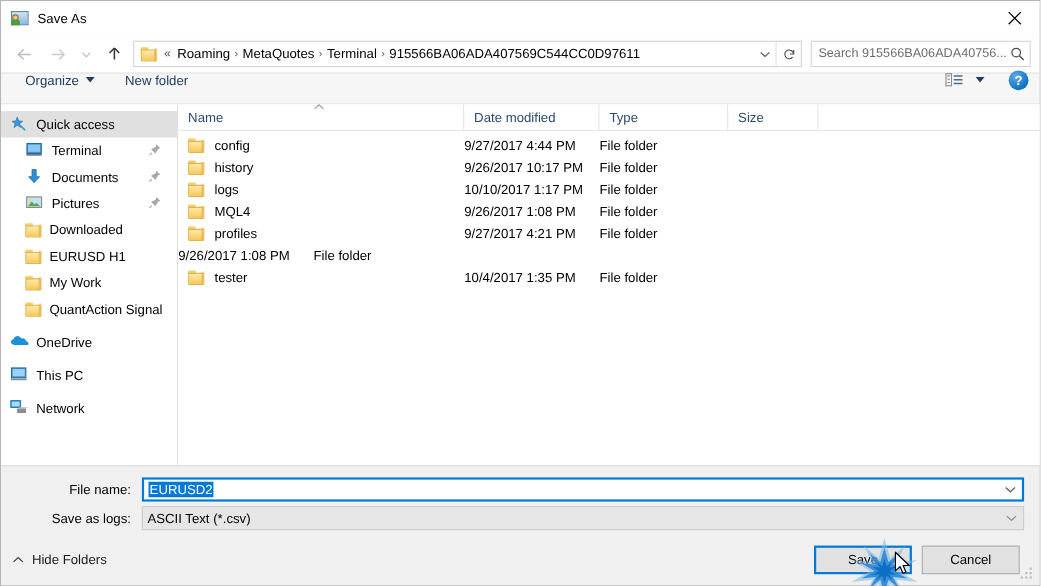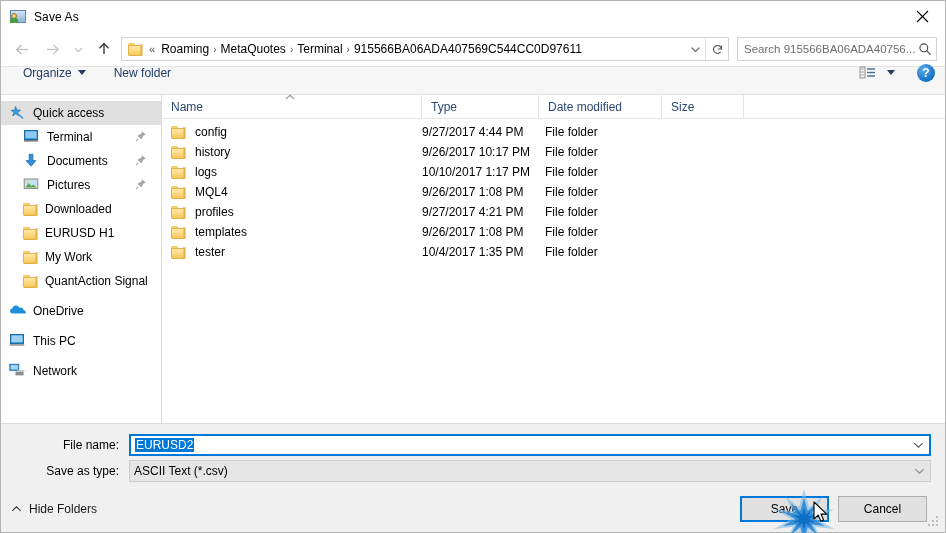--- a/index.html
+++ b/index.html
@@ -560,25 +560,25 @@
     </div>
 
     <div class="listpane">
       <div class="col-header">
         <div class="col name">
           <span>Name</span>
           <svg class="sort-arrow" viewBox="0 0 10 6">
             <path d="M1 5 L5 1.3 L9 5" fill="none" stroke="#9a9a9a" stroke-width="1.1"></path>
           </svg>
         </div>
+        <div class="col date">
+          <span>Date modified</span>
+        </div>
         <div class="col type">
           <span>Type</span>
-        </div>
-        <div class="col date">
-          <span>Date modified</span>
         </div>
         <div class="col size">
           <span>Size</span>
         </div>
         <div class="col rest"></div>
       </div>
 
       <div class="rows">
 
         <div class="row">
@@ -645,28 +645,20 @@
                 <span class="f-edge"></span>
             </span>
             <span>profiles</span>
           </div>
           <div class="cell-date">9/27/2017 4:21 PM</div>
           <div class="cell-type">File folder</div>
           <div class="cell-size"></div>
         </div>
 
         <div class="row">
-          <div class="cell-name">
-            <span class="row-folder folder">
-              <span class="f-tab"></span>
-                <span class="f-body"></span>
-                <span class="f-edge"></span>
-            </span>
-            <span>templates</span>
-          </div>
           <div class="cell-date">9/26/2017 1:08 PM</div>
           <div class="cell-type">File folder</div>
           <div class="cell-size"></div>
         </div>
 
         <div class="row">
           <div class="cell-name">
             <span class="row-folder folder">
               <span class="f-tab"></span>
                 <span class="f-body"></span>
@@ -689,21 +681,21 @@
       <div class="combo focused">
         <div class="combo-value"><span class="sel-text">EURUSD2</span></div>
         <div class="combo-arrow">
           <svg width="11" height="8" viewBox="0 0 11 8">
             <path d="M1.3 2.2 L5.5 6.2 L9.7 2.2" fill="none" stroke="#5a5a5a" stroke-width="1.1"></path>
           </svg>
         </div>
       </div>
     </div>
     <div class="form-row">
-      <div class="form-label">Save as type:</div>
+      <div class="form-label">Save as logs:</div>
       <div class="combo disabled">
         <div class="combo-value">ASCII Text (*.csv)</div>
         <div class="combo-arrow">
           <svg width="11" height="8" viewBox="0 0 11 8">
             <path d="M1.3 2.2 L5.5 6.2 L9.7 2.2" fill="none" stroke="#8a8a8a" stroke-width="1.1"></path>
           </svg>
         </div>
       </div>
     </div>
   </div>

